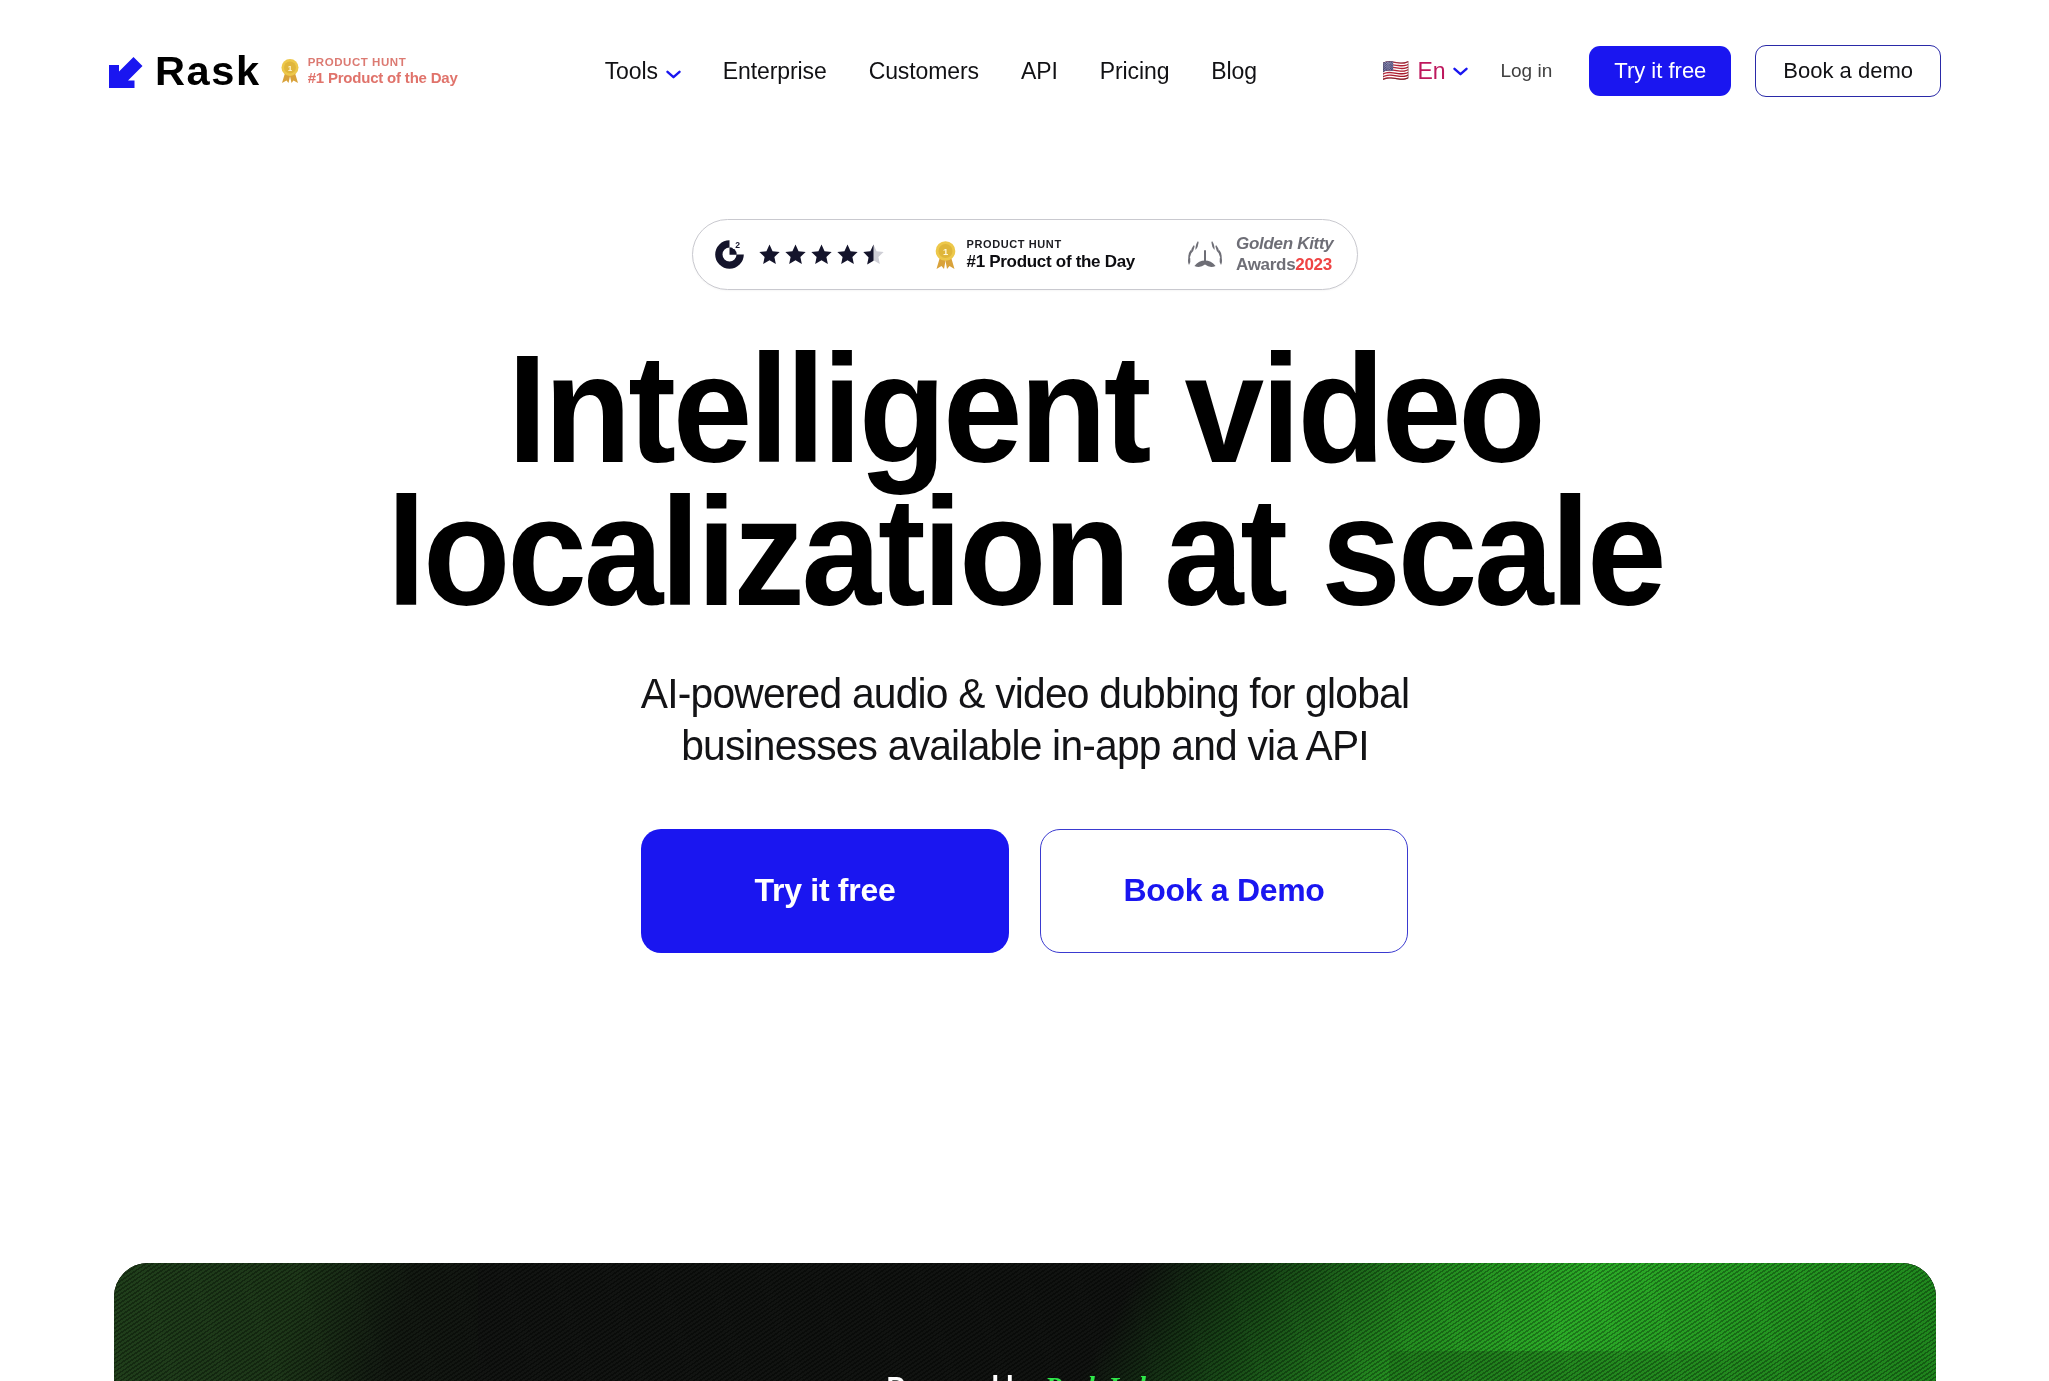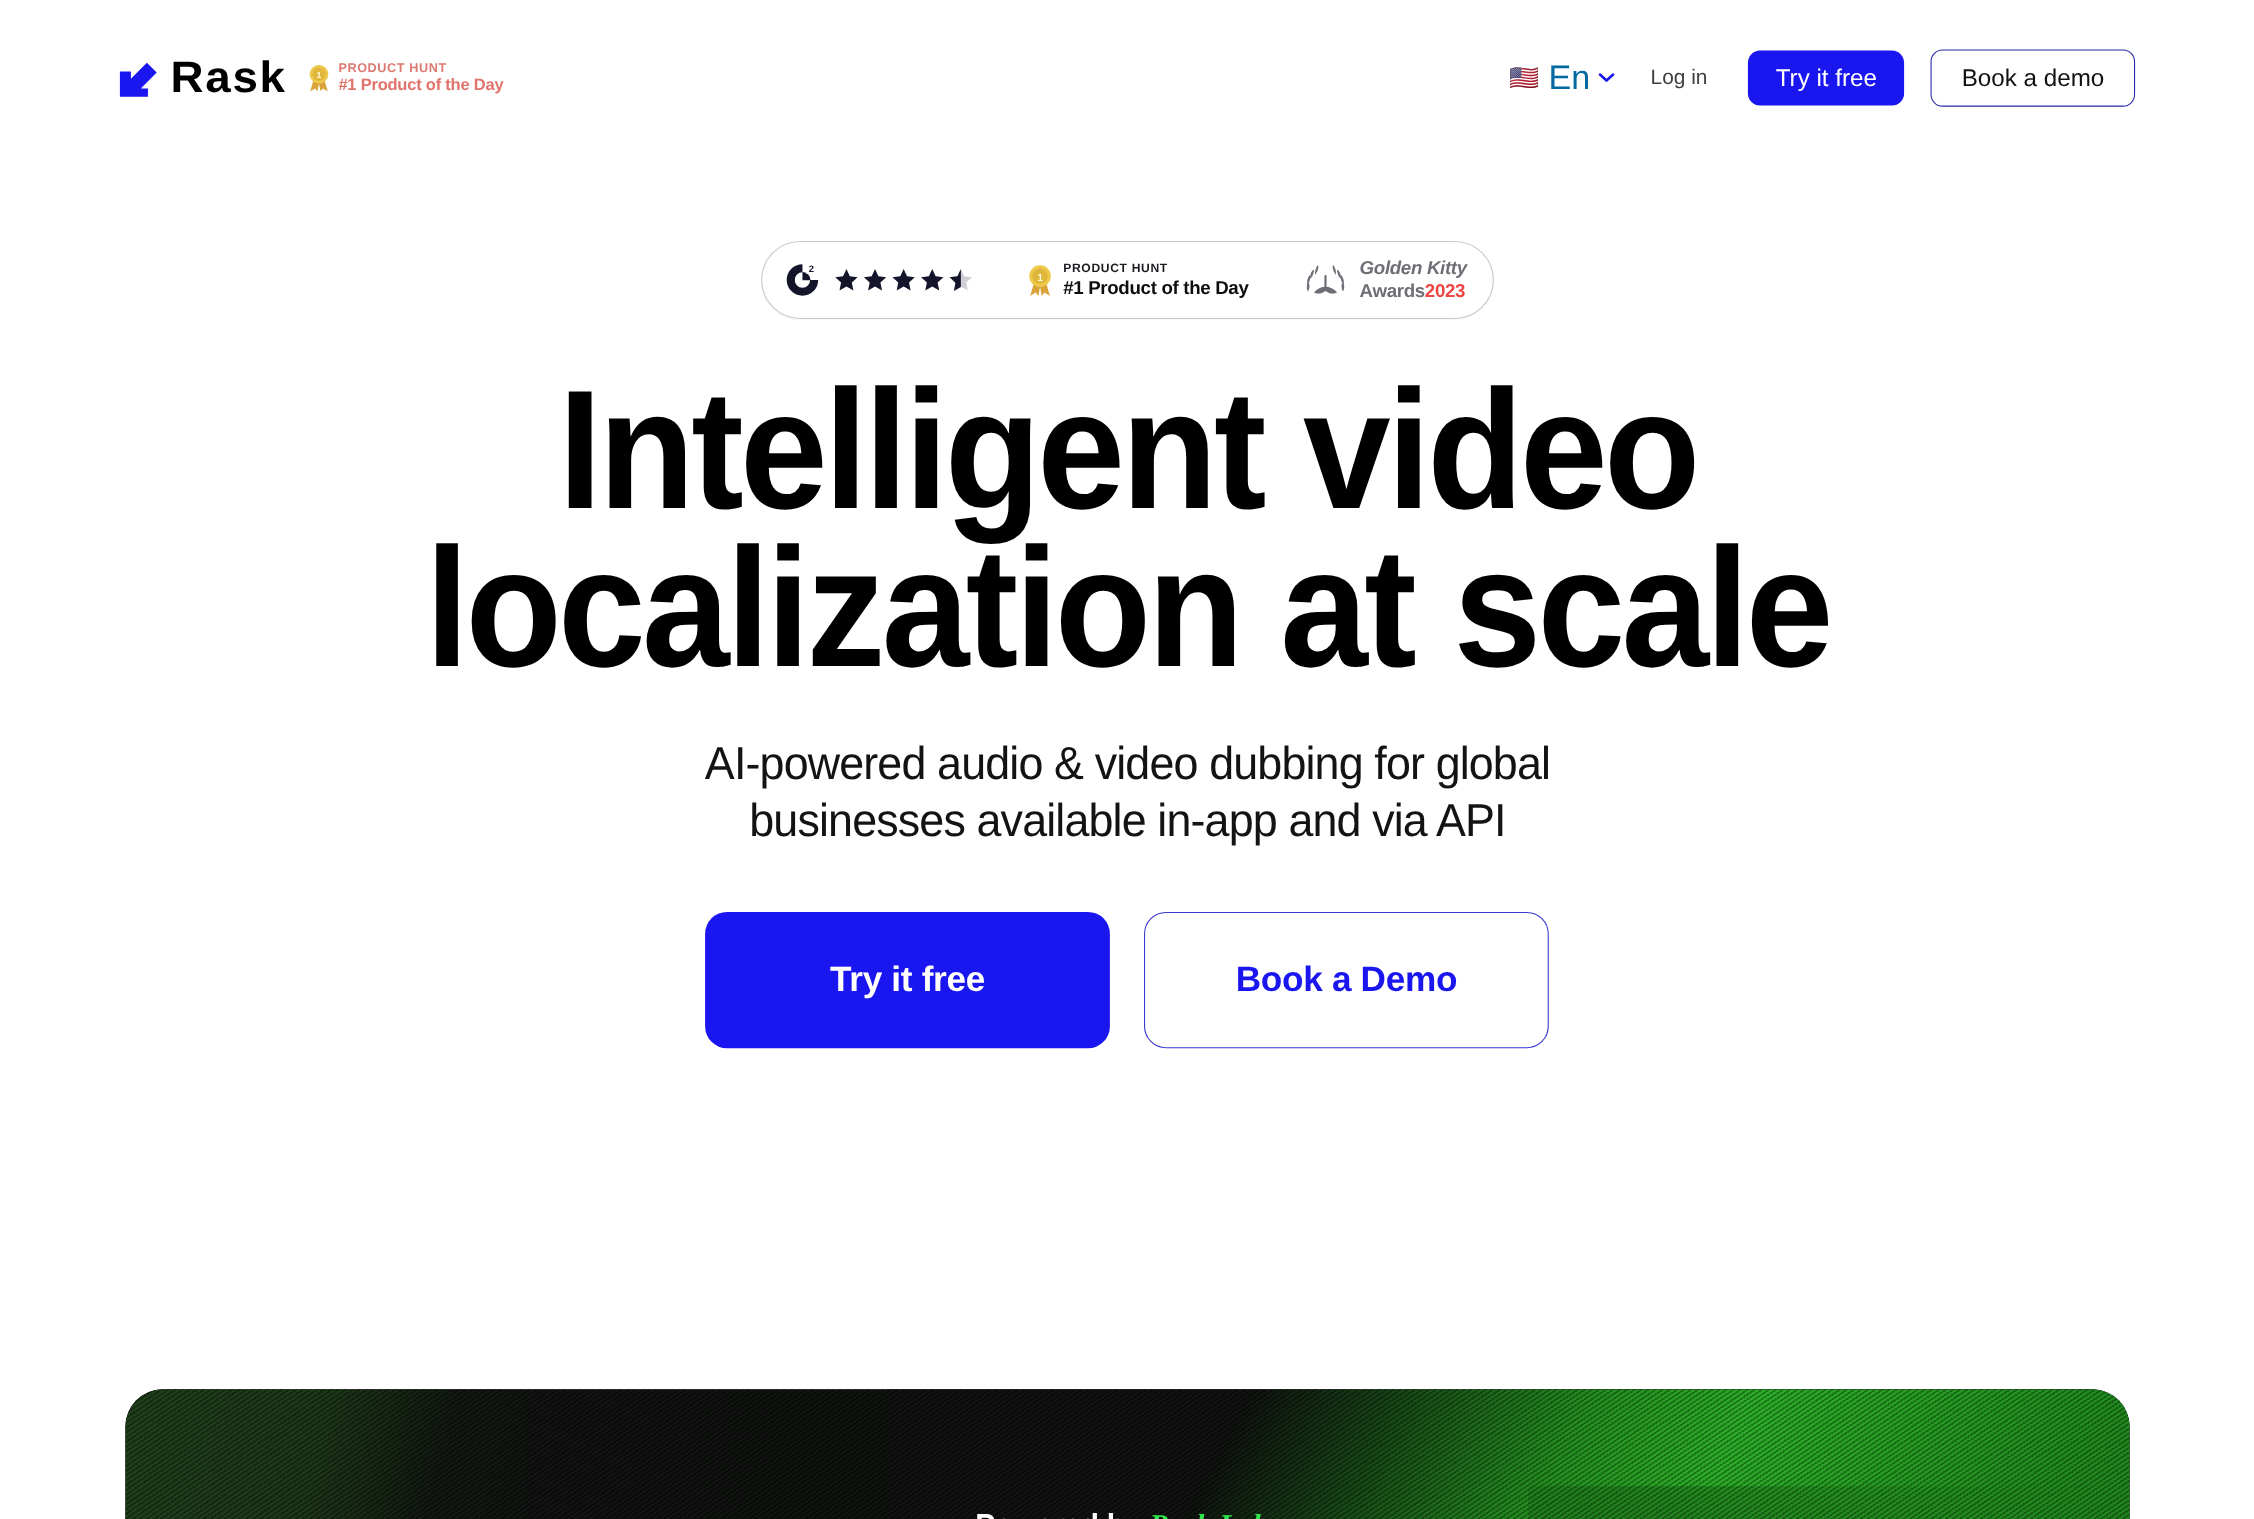--- a/index.html
+++ b/index.html
@@ -124,22 +124,22 @@
     display: flex;
     align-items: center;
     gap: 8px;
     cursor: pointer;
     margin-right: 32px;
   }
 
   .flag-glyph { font-size: 22px; line-height: 1; }
 
   .lang-label {
-    font-size: 31px;
-    color: #0369a1;
+    font-size: 23px;
+    color: #be185d;
     letter-spacing: -0.1px;
   }
 
   .login-link {
     font-size: 19px;
     color: #404040;
     text-decoration: none;
     margin-right: 37px;
     white-space: nowrap;
     cursor: pointer;
@@ -463,20 +463,35 @@
             <text x="11" y="13" font-size="8" font-weight="700" fill="#fff7d8" text-anchor="middle" font-family="Liberation Sans, sans-serif">1</text>
           </svg>
         </span>
         <div class="ph-nav-text">
           <span class="ph-nav-kicker">PRODUCT HUNT</span>
           <span class="ph-nav-title">#1 Product of the Day</span>
         </div>
       </div>
     </div>
 
+    <nav class="nav-links">
+      <a class="nav-link">
+        <span>Tools</span>
+        <span>
+          <svg class="chevron-down" viewBox="0 0 15 9" xmlns="http://www.w3.org/2000/svg">
+            <path d="M1.5 1.8 L7.5 7.2 L13.5 1.8" stroke="#1a16f0" stroke-width="2.4" fill="none" stroke-linecap="round" stroke-linejoin="round"></path>
+          </svg>
+        </span>
+      </a>
+      <a class="nav-link">Enterprise</a>
+      <a class="nav-link">Customers</a>
+      <a class="nav-link">API</a>
+      <a class="nav-link">Pricing</a>
+      <a class="nav-link">Blog</a>
+    </nav>
 
     <div class="nav-right">
 
       <div class="lang-switch">
         <span class="flag-glyph">🇺🇸</span>
         <span class="lang-label">En</span>
         <span>
           <svg class="chevron-down" viewBox="0 0 15 9" xmlns="http://www.w3.org/2000/svg">
             <path d="M1.5 1.8 L7.5 7.2 L13.5 1.8" stroke="#1a16f0" stroke-width="2.4" fill="none" stroke-linecap="round" stroke-linejoin="round"></path>
           </svg>

